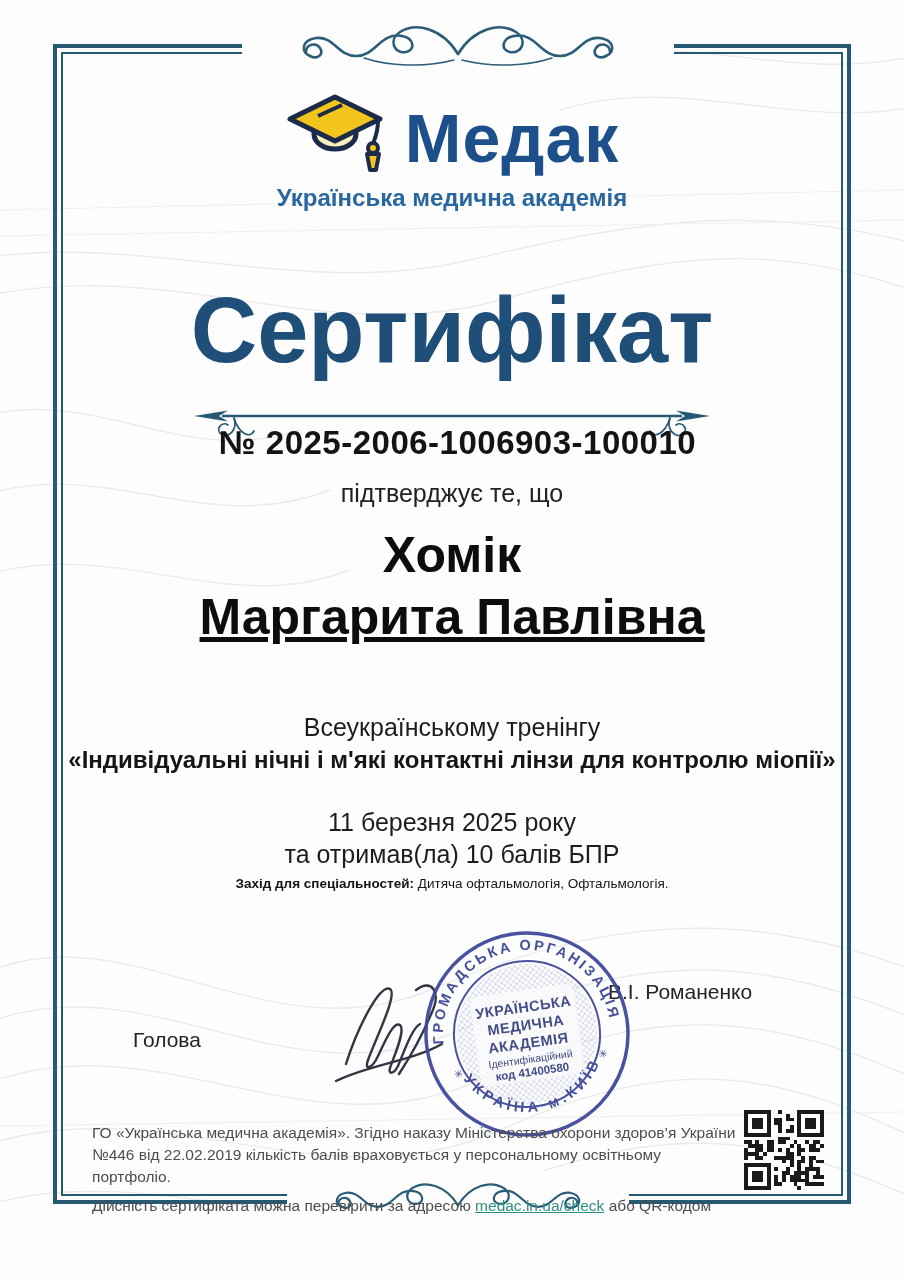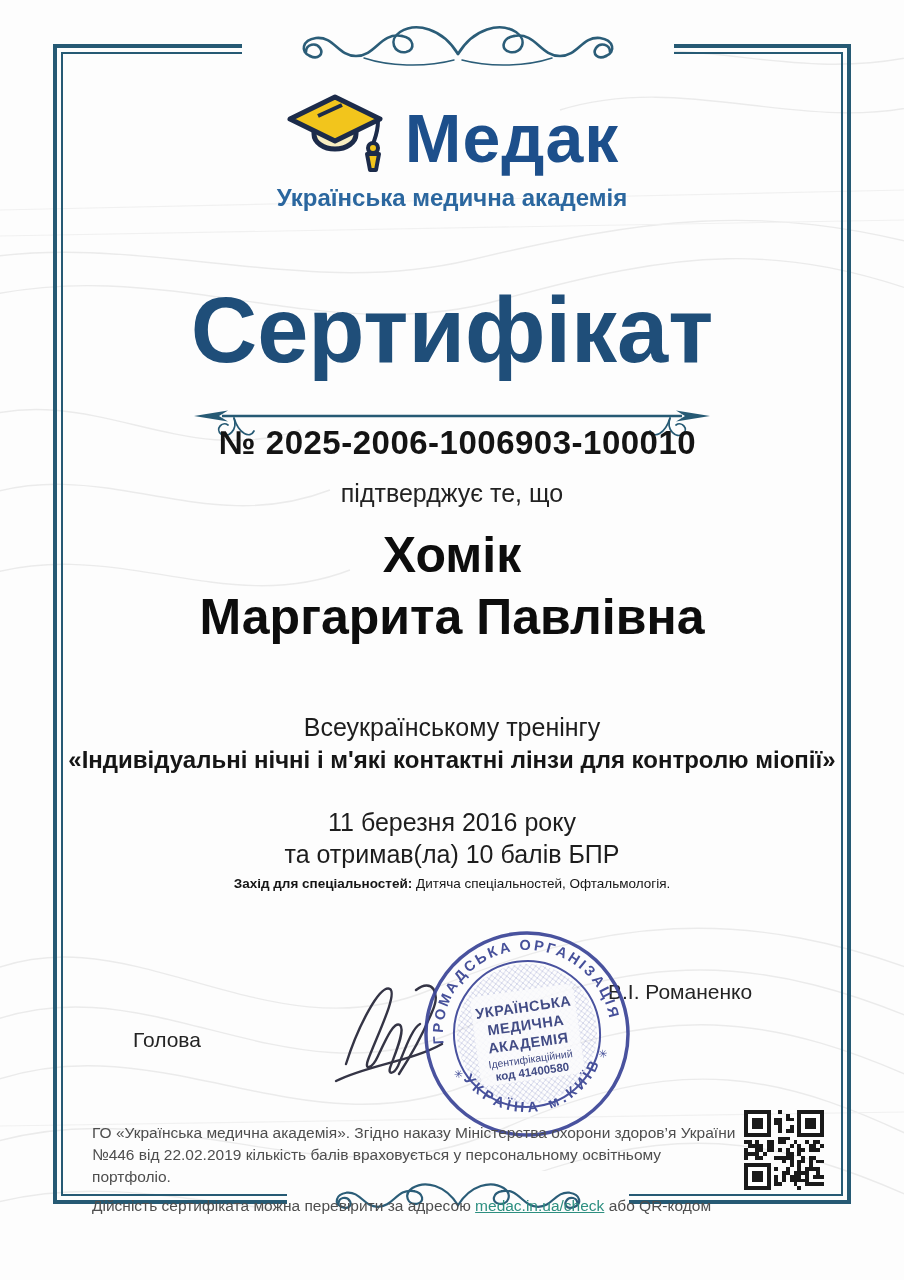--- a/index.html
+++ b/index.html
@@ -13,21 +13,21 @@
   .ornament-bottom{left:287px;top:1171px;width:330px;height:56px;padding:0 6px;}
   .abs-c{position:absolute;left:0;right:0;text-align:center;}
   .logo-row{top:92px;display:flex;justify-content:center;align-items:center;gap:20px;}
   .brand{font-size:68px;font-weight:bold;color:#1d4f8b;letter-spacing:1px;}
   .logo-sub{top:184px;font-size:24px;font-weight:bold;color:#2b679f;}
   .cert-title{top:278px;font-size:92px;font-weight:bold;color:#1f4e79;letter-spacing:0px;}
   .divider{top:402px;line-height:0;}
   .cert-number{top:424px;font-size:33px;font-weight:bold;color:#141414;letter-spacing:0.5px;margin-left:11px;}
   .confirm{top:479px;font-size:25px;color:#222;}
   .name1{top:526px;font-size:50px;font-weight:bold;color:#0d0d0d;}
-  .name2{top:588px;font-size:50px;font-weight:bold;color:#0d0d0d;}
+  .name2{top:588px;font-size:50px;font-weight:bold;color:#0d0d0d;text-decoration:underline;}
   .body-line{font-size:25px;color:#1d1d1d;}
   .l1{top:682px;}.l2{top:713px;}
   .event-title{top:744px;left:52px;right:52px;font-size:24px;font-weight:bold;color:#161616;line-height:31px;}
   .date-line{top:808px;}
   .points-line{top:840px;}
   .spec-line{top:876px;font-size:13.5px;color:#161616;}
   .sig-role{position:absolute;left:133px;top:1028px;font-size:21px;color:#242424;}
   .sig-name{position:absolute;left:608px;top:980px;font-size:21px;color:#242424;}
   .signature{position:absolute;left:328px;top:968px;line-height:0;}
   .seal{position:absolute;left:419px;top:926px;width:216px;height:216px;line-height:0;opacity:0.94;}
@@ -145,24 +145,24 @@
 
   <div class="abs-c cert-number">№ 2025-2006-1006903-100010</div>
 
   <div class="abs-c confirm">підтверджує те, що</div>
 
   <div class="abs-c name1">Хомік</div>
   <div class="abs-c name2">Маргарита Павлівна</div>
 
   <div class="abs-c body-line l2">Всеукраїнському тренінгу</div>
   <div class="abs-c event-title">«Індивідуальні нічні і м'які контактні лінзи для контролю міопії»</div>
-  <div class="abs-c body-line date-line">11 березня 2016 року</div>
+  <div class="abs-c body-line date-line">11 березня 2025 року</div>
   <div class="abs-c body-line points-line">та отримав(ла) 10 балів БПР</div>
   <div class="abs-c spec-line">
-    <b>Захід для спеціальностей:</b><span> Дитяча спеціальностей, Офтальмологія.</span>
+    <b>Захід для спеціальностей:</b><span> Дитяча офтальмологія, Офтальмологія.</span>
   </div>
 
   <div class="sig-role">Голова</div>
   <div class="sig-name">В.І. Романенко</div>
 
   <div class="signature">
     <svg width="118" height="122" viewBox="0 0 118 122">
       <g fill="none" stroke="#343445" stroke-width="2.4" stroke-linecap="round">
         <path d="M18,96 C30,58 52,16 62,21 C70,26 48,70 40,92 C36,103 44,101 50,88 C58,71 66,53 72,57 C78,62 66,88 62,100 C60,107 66,106 70,98 C76,84 84,60 92,56"></path>
         <path d="M88,22 C104,10 113,24 104,44 C97,61 84,86 71,106"></path>

